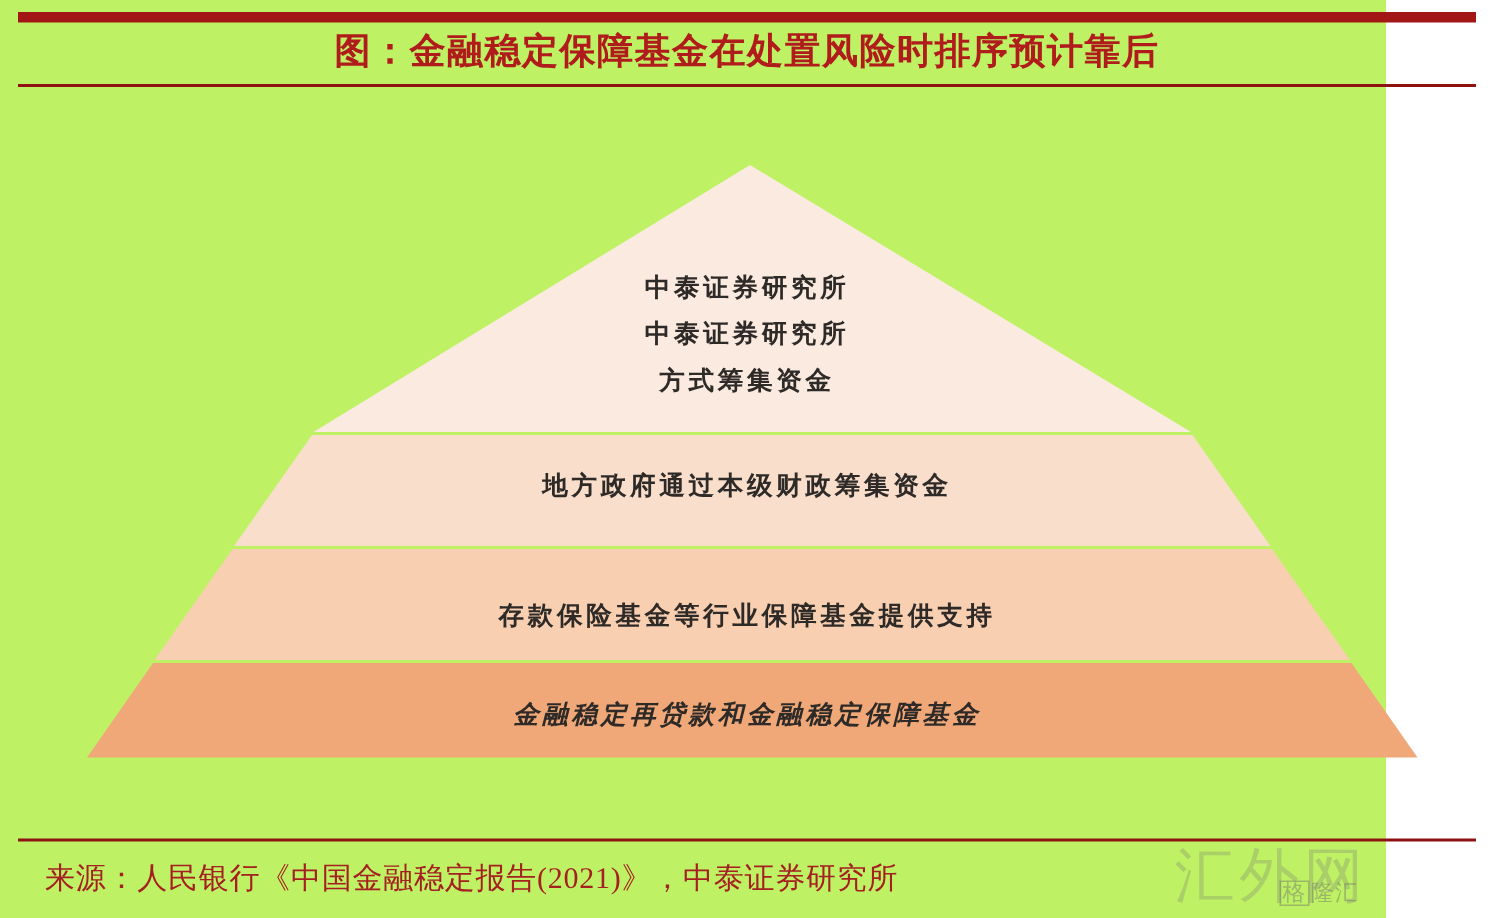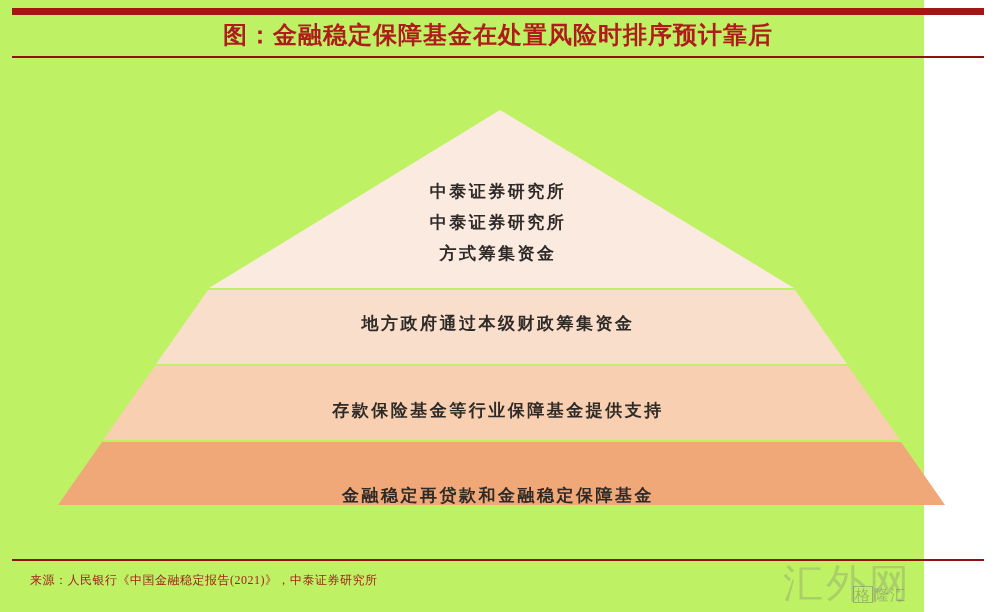--- a/index.html
+++ b/index.html
@@ -101,40 +101,41 @@
   }
 
   #tier-label-3 {
     left: 218px;
     top: 337px;
     width: 560px;
   }
 
   #tier-label-4 {
     left: 218px;
-    top: 422px;
+    top: 403px;
     width: 560px;
+    font-style: italic;
   }
 
   
   .footer-rule {
     position: absolute;
     left: 12px;
     top: 559px;
     width: 972px;
     height: 2px;
     background: #8E1212;
   }
 
   .source-note {
     position: absolute;
     left: 30px;
     top: 572px;
     font-family: "Liberation Serif", "DejaVu Serif", serif;
-    font-size: 12px;
+    font-size: 20px;
     color: #A52020;
     letter-spacing: 0.5px;
     white-space: nowrap;
   }
 
   
   .watermark-main {
     position: absolute;
     right: 12px;
     top: 556px;

